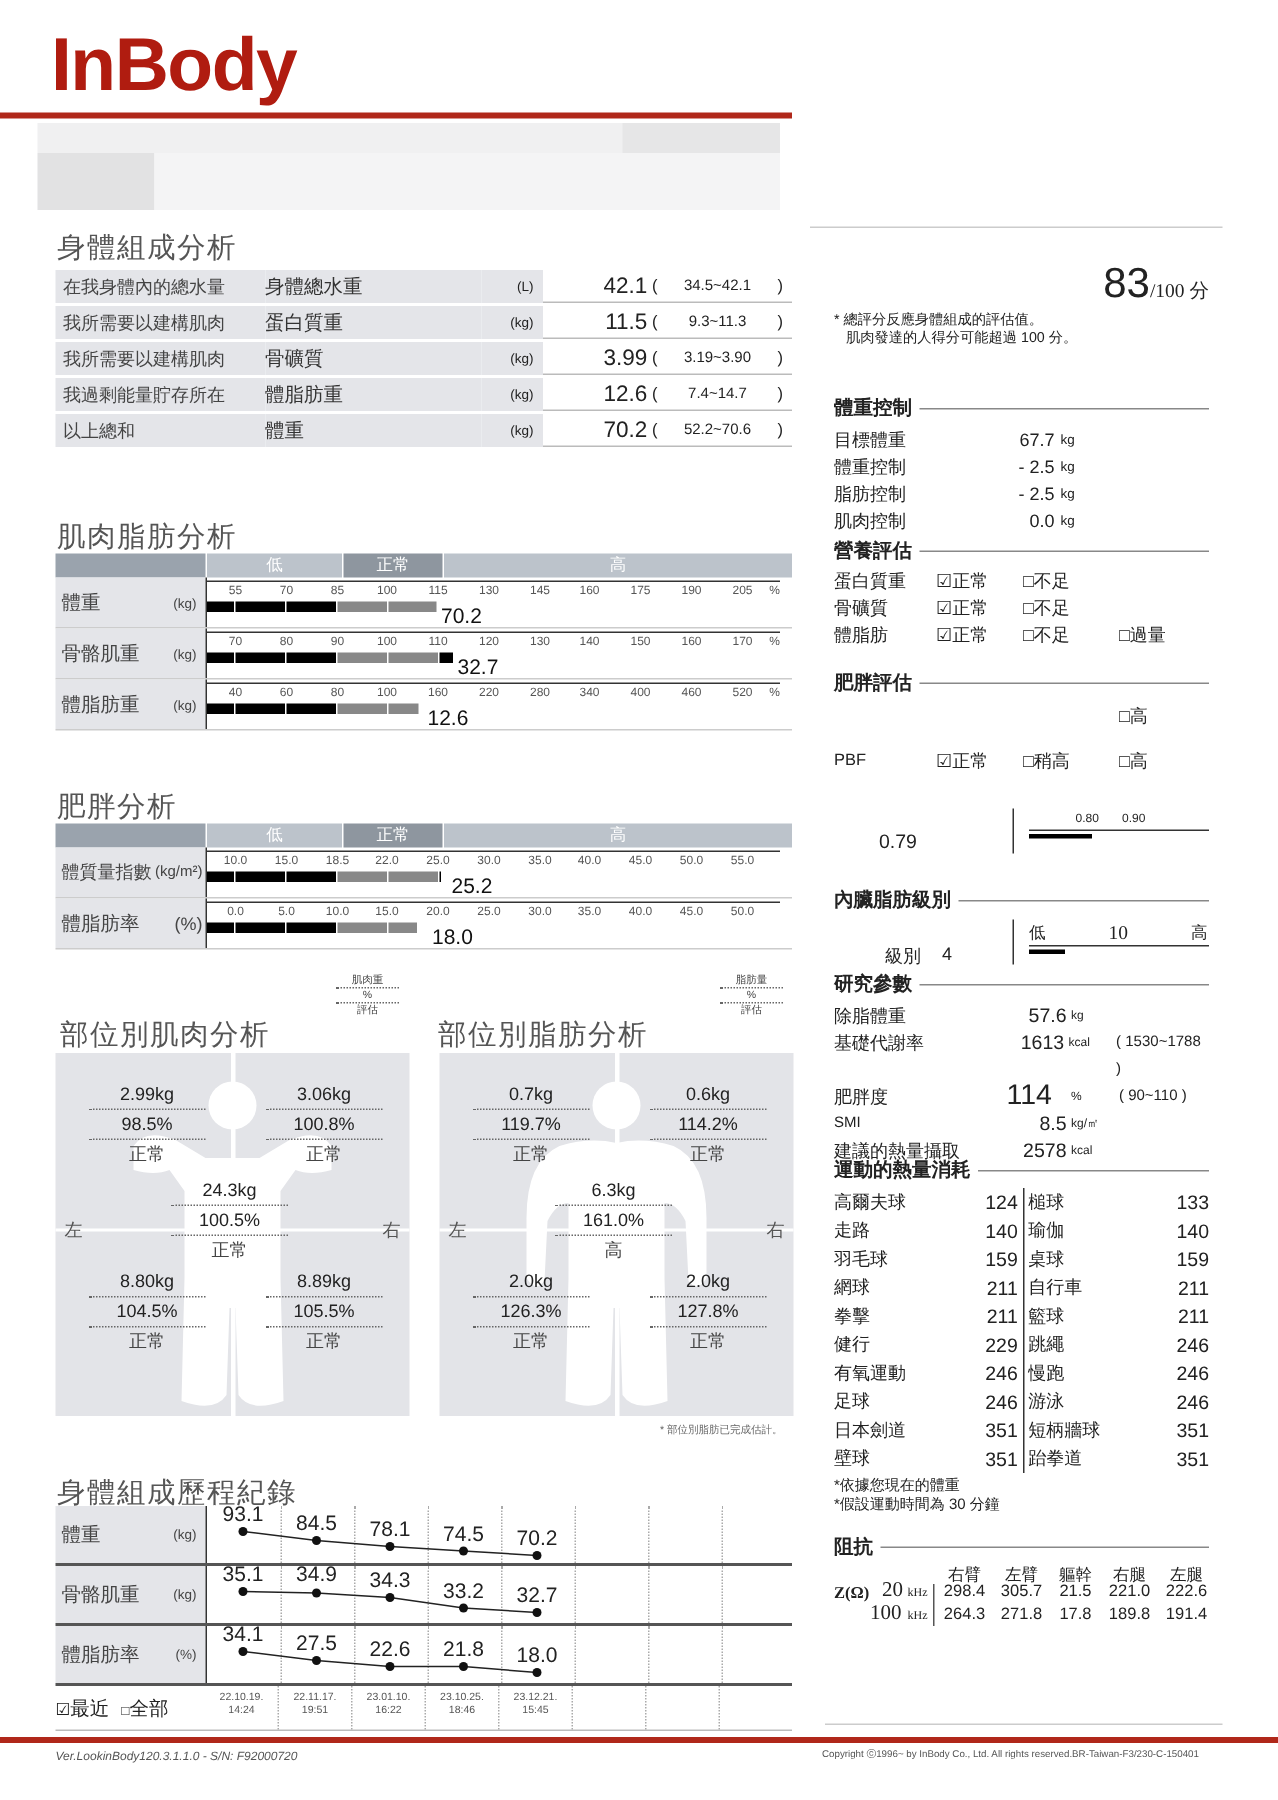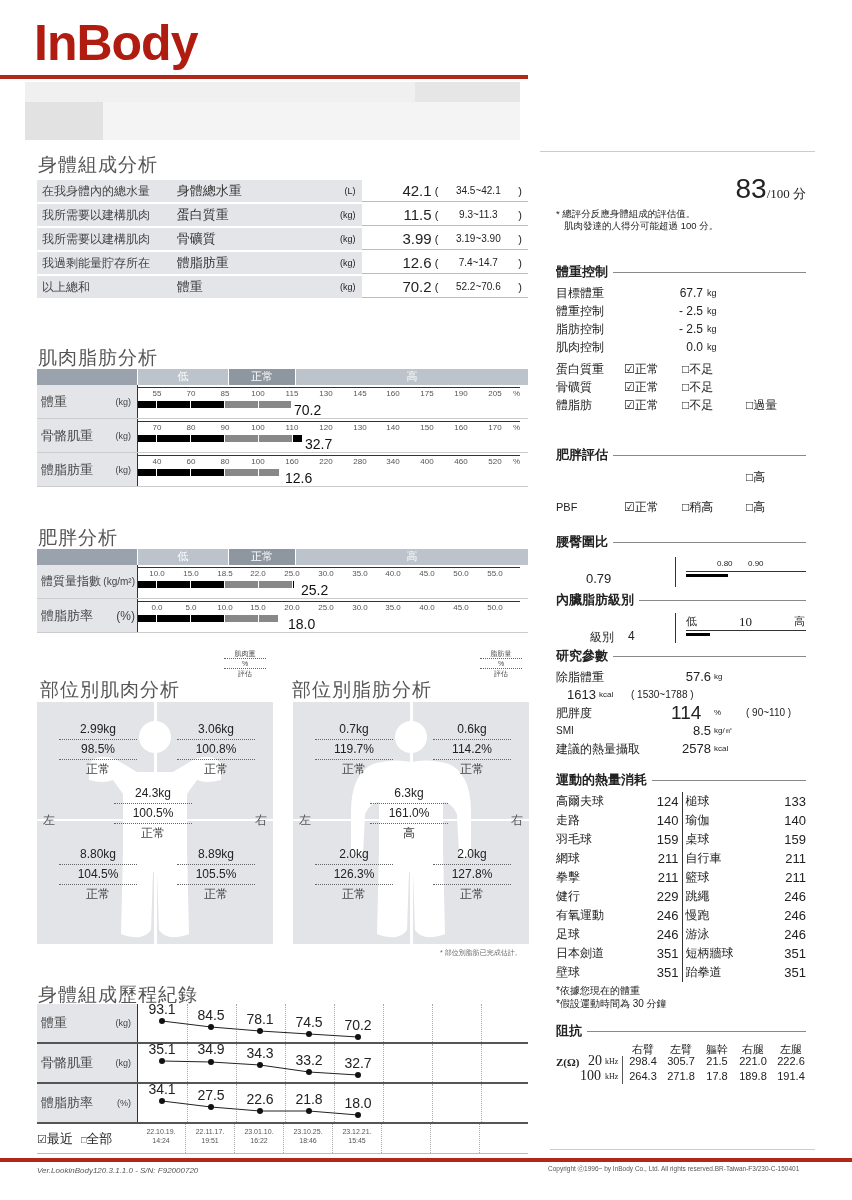--- a/index.html
+++ b/index.html
@@ -537,20 +537,23 @@
       </div>
     <div class="kv">
         <span style="width:115px">肌肉控制</span>
         <span style="width:32px;text-align:right">0.0</span>
         <span style="font-size:9px;margin-left:4px">kg</span>
       </div>
   </div>
 </div>
 
 <div class="abs rc" style="top:358px;">
+  <div class="rh">
+      <span>營養評估</span>
+    </div>
   <div style="margin-top:2px;">
     <div class="kv chk">
         <span style="width:68px">蛋白質重</span>
         <span style="width:58px">☑正常</span>
         <span style="width:64px">□不足</span>
         <span></span>
       </div>
     <div class="kv chk">
         <span style="width:68px">骨礦質</span>
         <span style="width:58px">☑正常</span>
@@ -578,23 +581,20 @@
     <div class="kv chk" style="margin-top:12px;">
         <span style="width:68px;font-size:11px">PBF</span>
         <span style="width:58px">☑正常</span>
         <span style="width:64px">□稍高</span>
         <span>□高</span>
       </div>
   </div>
 </div>
 
 <div class="abs rc" style="top:533px;">
-  <div class="rh">
-      <span>腰臀圍比</span>
-    </div>
   <div style="position:relative;height:42px;">
     <span style="position:absolute;left:30px;top:20px;font-size:13px;">0.79</span>
     <div style="position:absolute;left:119px;top:6px;width:1px;height:30px;background:#333;"></div>
     <span style="position:absolute;left:161px;top:8px;font-size:8px;">0.80</span>
     <span style="position:absolute;left:192px;top:8px;font-size:8px;">0.90</span>
     <div style="position:absolute;left:130px;top:20px;width:120px;height:1px;background:#333;"></div>
     <div style="position:absolute;left:130px;top:23px;width:42px;height:3px;background:#000;"></div>
   </div>
 </div>
 
@@ -619,20 +619,21 @@
       <span>研究參數</span>
     </div>
   <div style="margin-top:3px;">
     <div class="kv">
         <span style="width:115px">除脂體重</span>
         <span style="width:40px;text-align:right;font-size:13px">57.6</span>
         <span style="font-size:8px;margin-left:3px;width:32px">kg</span>
         <span style="font-size:10px"></span>
       </div>
     <div class="kv">
+        <span style="width:115px">基礎代謝率</span>
         <span style="width:40px;text-align:right;font-size:13px">1613</span>
         <span style="font-size:8px;margin-left:3px;width:32px">kcal</span>
         <span style="font-size:10px">( 1530~1788 )</span>
       </div>
     <div class="kv">
         <span style="width:115px">肥胖度</span>
         <span style="width:40px;font-size:19px">114</span>
         <span style="font-size:8px;margin-left:3px;width:32px">%</span>
         <span style="font-size:10px">(    90~110    )</span>
       </div>

